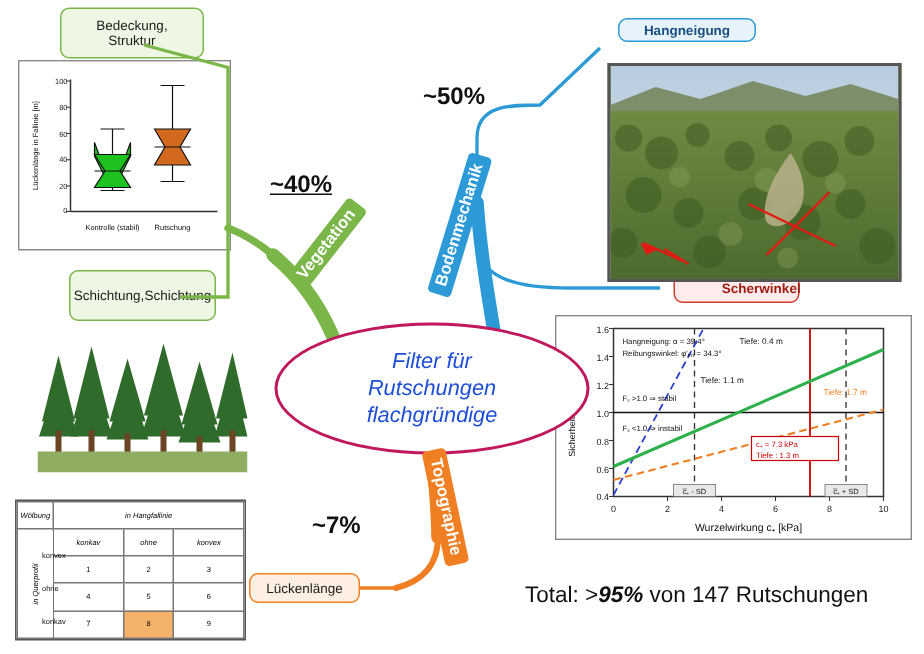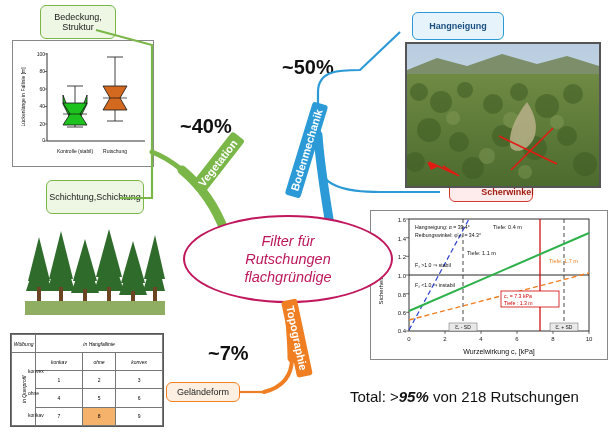--- a/index.html
+++ b/index.html
@@ -29,37 +29,37 @@
   .box-orange{border-color:#ef7f22;background:#fdf0e3;color:#1b1b1b;}
 
   
   #center-ellipse{
     left:183px;top:215px;width:210px;height:88px;
     border:2.5px solid #c0175d;
     border-radius:50%;
     background:#ffffff;
     display:flex;align-items:center;justify-content:center;
     text-align:center;
-    font-size:14.5px;font-style:italic;color:#be185d;
+    font-size:14.5px;font-style:italic;color:#1d4ed8;
     line-height:1.25;
     box-sizing:border-box;
     z-index:6;
   }
 
   
   .ribbon{
     color:#fff;font-weight:bold;font-size:11px;
     padding:2px 6px;border-radius:3px;white-space:nowrap;
     transform-origin:center center;
   }
   .rib-green{background:#7ab648;}
   .rib-blue{background:#2b9ad6;}
   .rib-orange{background:#ef7f22;}
 
-  .pct{font-size:20px;font-weight:bold;color:#111;}
+  .pct{font-size:16px;font-weight:bold;color:#111;}
 
   
   #boxplot-panel{left:12px;top:40px;width:140px;height:125px;background:#fff;border:1px solid #888;}
   
   #photo{left:405px;top:42px;width:192px;height:142px;border:2px solid #555;overflow:hidden;background:#6d8f4d;}
   
   #trees{left:25px;top:225px;width:140px;height:90px;}
   
   #matrix{left:10px;top:333px;width:152px;height:92px;background:#fff;border:1px solid #555;}
   #matrix table{border-collapse:collapse;width:100%;height:100%;font-size:5.2px;}
@@ -135,40 +135,40 @@
       <line x1="94" y1="80" x2="110" y2="80" stroke="#111" stroke-width="0.8"></line>
       <polygon points="90,45 97,57 90,69 114,69 107,57 114,45" fill="#d2691e" stroke="#111" stroke-width="0.8"></polygon>
       <line x1="90" y1="57" x2="114" y2="57" stroke="#111" stroke-width="0.7"></line>
     </g>
 
     <text x="62" y="112" font-size="5" fill="#111" text-anchor="middle" font-family="Liberation Sans, sans-serif">Kontrolle (stabil)</text>
     <text x="102" y="112" font-size="5" fill="#111" text-anchor="middle" font-family="Liberation Sans, sans-serif">Rutschung</text>
   </svg>
 </div>
 
-<div class="abs box box-green" style="left:40px;top:5px;width:76px;height:34px;flex-direction:column;">
+<div class="abs box box-green" style="left:40px;top:5px;width:96px;height:34px;flex-direction:column;">
   <span>Bedeckung,</span>
   <span>Struktur</span>
 </div>
 
 <div class="abs box box-green" style="left:46px;top:180px;width:98px;height:34px;">
   <span>Schichtung,</span>
   <span>Schichtung</span>
 </div>
 
-<div class="abs box box-blue" style="left:412px;top:12px;width:92px;height:28px;font-weight:bold;color:#1b4f80;">
+<div class="abs box box-blue" style="left:412px;top:12px;width:92px;height:16px;font-weight:bold;color:#1b4f80;">
   <span>Hangneigung</span>
 </div>
 
 <div class="abs box box-red" style="left:449px;top:182px;width:84px;height:20px;font-weight:bold;color:#a01d14;padding-left:37px;">
   <span>Scherwinkel</span>
 </div>
 
 <div class="abs box box-orange" style="left:166px;top:382px;width:74px;height:20px;">
-  <span>Geländeform</span>
+  <span>Lückenlänge</span>
 </div>
 
 <div class="abs" id="photo">
   <svg viewBox="0 0 192 142" style="width:192px;height:142px;">
     <defs>
       <linearGradient id="sky" x1="0" y1="0" x2="0" y2="1">
         <stop offset="0%" stop-color="#b9cde0"></stop>
           <stop offset="100%" stop-color="#dbe6ee"></stop>
       </linearGradient>
       <linearGradient id="hill" x1="0" y1="0" x2="0" y2="1">
@@ -372,25 +372,25 @@
 </div>
 
 <div class="abs ribbon rib-blue" style="left:258px;top:142px;transform:rotate(-73deg);z-index:7;">
   <span>Bodenmechanik</span>
 </div>
 
 <div class="abs ribbon rib-orange" style="left:258px;top:330px;transform:rotate(78deg);z-index:7;">
   <span>Topographie</span>
 </div>
 
-<div class="abs pct" style="left:180px;top:115px;">
+<div class="abs pct" style="left:180px;top:115px;text-decoration:underline;">
   <span>~40%</span>
 </div>
 <div class="abs pct" style="left:282px;top:56px;">
   <span>~50%</span>
 </div>
 <div class="abs pct" style="left:208px;top:342px;">
   <span>~7%</span>
 </div>
 
 <div class="abs" id="total">
-  <span>Total: &gt;</span><b>95%</b><span> von 218 Rutschungen</span>
+  <span>Total: &gt;</span><b>95%</b><span> von 147 Rutschungen</span>
 </div>
 
 </body></html>

